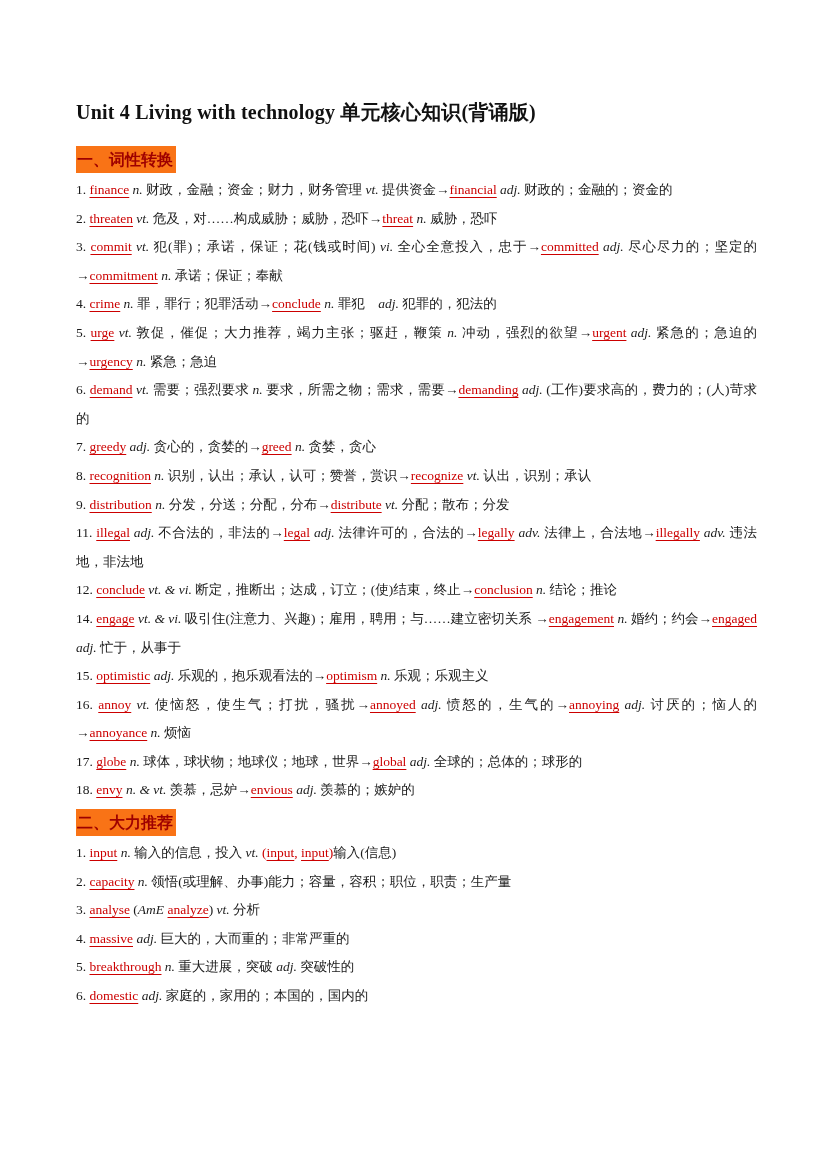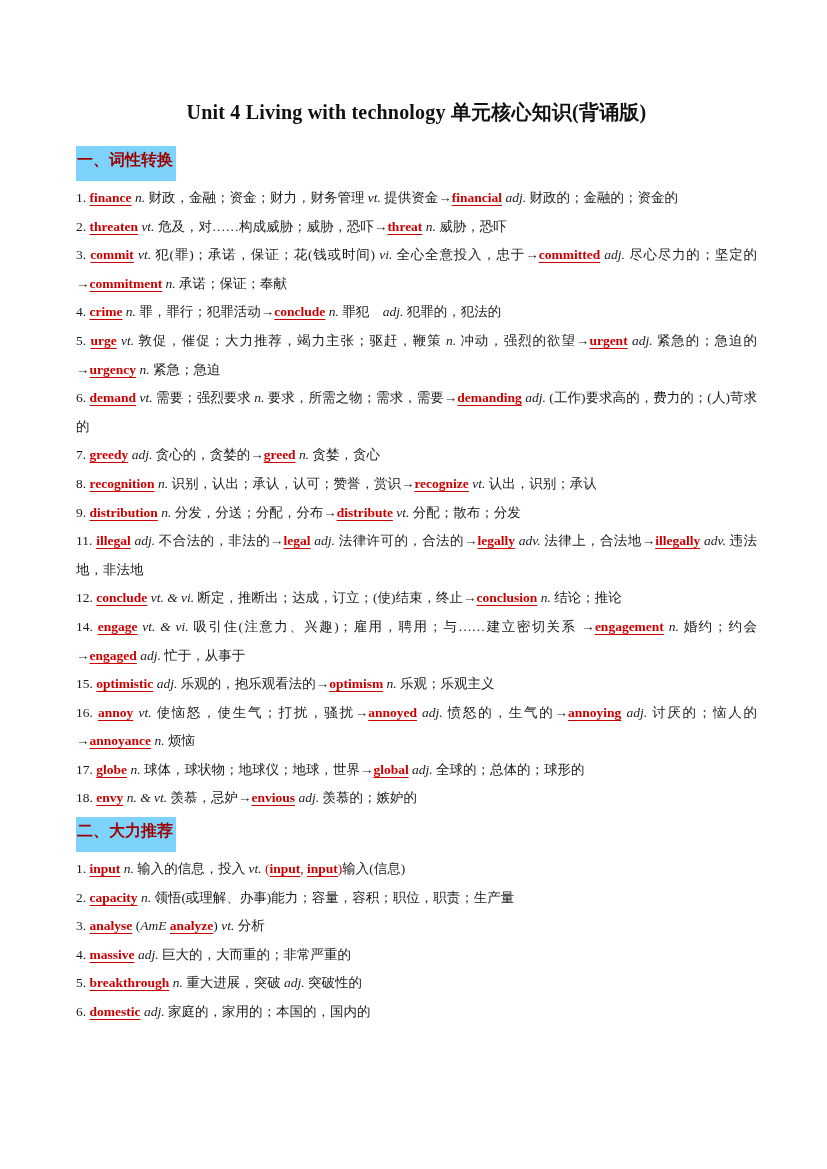--- a/index.html
+++ b/index.html
@@ -14,50 +14,50 @@
     background: #ffffff;
     overflow: hidden;
     font-family: "Liberation Serif", "DejaVu Serif", serif;
     color: #1b1b1b;
   }
   .content {
     padding: 99px 70px 0 76px;
   }
   h1.doc-title {
     margin: 0 0 20px 0;
-    text-align: center;
+    text-align: left;
     font-size: 20px;
     font-weight: bold;
     color: #111111;
     letter-spacing: 0.2px;
   }
   .section-heading {
     margin: 4px 0 3px 0;
     line-height: 26px;
   }
   .section-heading .hl {
     display: inline-block;
-    background: #7dd3fc;
+    background: #f97316;
     color: #9e0000;
     font-weight: bold;
     font-size: 16px;
-    padding: 1px 3px 8px 1px;
+    padding: 1px 3px 0 1px;
     font-family: "Liberation Sans", "DejaVu Sans", sans-serif;
     text-align: right;
   }
   p.item {
     margin: 0;
     font-size: 13.5px;
     line-height: 28.6px;
     text-align: justify;
     word-break: break-word;
   }
   .seg-w {
     color: #cc0000;
-    font-weight: bold;
+    font-weight: normal;
     text-decoration: underline;
     text-decoration-color: #cc0000;
     text-decoration-thickness: 1px;
     text-underline-offset: 3px;
   }
   .seg-pos {
     font-style: italic;
     color: #1b1b1b;
   }
   .seg-txt {

